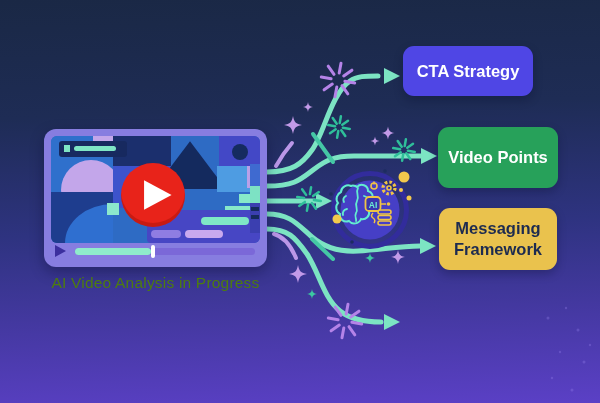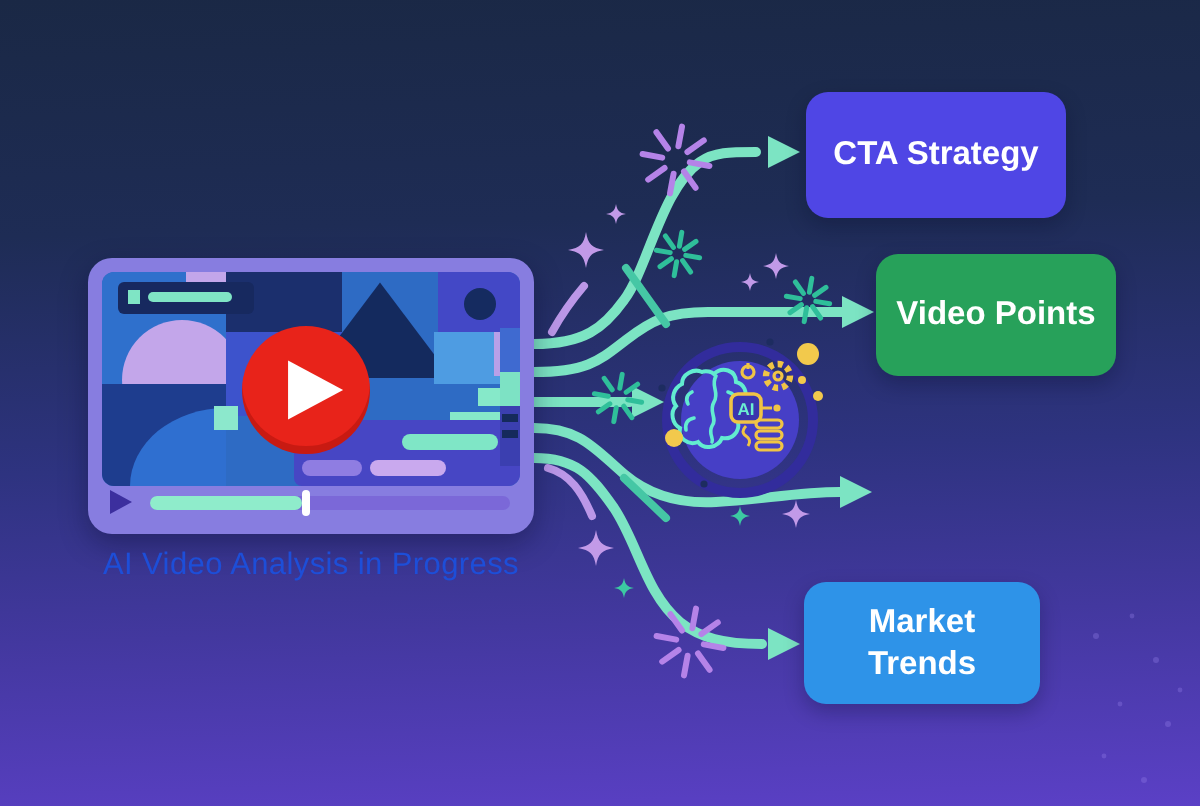--- a/index.html
+++ b/index.html
@@ -57,31 +57,31 @@
     clip-path:polygon(36% 27%,79% 50%,36% 73%);}
   .controls{position:absolute;left:7px;top:114px;width:209px;height:17px;}
   .ctrl-play{position:absolute;left:4px;top:2px;width:0;height:0;
     border-left:11px solid #3c2f9e;border-top:6.5px solid transparent;border-bottom:6.5px solid transparent;}
   .track{position:absolute;left:24px;right:5px;top:5px;height:7px;background:#7b68d8;border-radius:4px;}
   .fill{position:absolute;left:0;top:0;height:7px;background:#8feccb;border-radius:4px;}
   .thumb{position:absolute;top:-3px;width:4px;height:13px;background:#fff;border-radius:2px;}
 
   .caption{
     position:absolute;left:30px;top:274px;width:251px;z-index:2;
-    text-align:center;color:#1d4ed8;font-size:15.5px;font-weight:500;letter-spacing:.2px;
+    text-align:center;color:#4d7c0f;font-size:15.5px;font-weight:500;letter-spacing:.2px;
   }
 
   
   .box{
     position:absolute;z-index:3;border-radius:11px;
     display:flex;align-items:center;justify-content:center;text-align:center;
     font-weight:bold;font-size:16.5px;line-height:1.25;padding:4px 8px;box-sizing:border-box;
     box-shadow:0 4px 10px rgba(8,10,40,.28);
   }
-  .box-cta{left:403px;top:46px;width:130px;height:63px;background:#4f46e5;color:#ffffff;}
+  .box-cta{left:403px;top:46px;width:130px;height:50px;background:#4f46e5;color:#ffffff;}
   .box-pain{left:438px;top:127px;width:120px;height:61px;background:#27a15a;color:#ffffff;}
   .box-msg{left:439px;top:208px;width:118px;height:62px;background:#eac24d;color:#1d2b50;}
   .box-mkt{left:402px;top:291px;width:118px;height:61px;background:#2e93e8;color:#ffffff;}
 
   .flow{stroke:#7ce4c3;stroke-width:5;fill:none;stroke-linecap:round;}
   .head{fill:#7ce4c3;}
   .accent-t{stroke:#45c7a5;stroke-width:4;fill:none;stroke-linecap:round;}
   .accent-p{stroke:#bb97e8;stroke-width:4;fill:none;stroke-linecap:round;}
   .spark{stroke:none;}
 </style>
@@ -278,16 +278,16 @@
   </div>
 
   <div class="caption">AI Video Analysis in Progress</div>
 
   <div class="box box-cta">
     <span>CTA Strategy</span>
   </div>
   <div class="box box-pain">
     <span>Video Points</span>
   </div>
-  <div class="box box-mkt">
-    <span>Market Trends</span>
+  <div class="box box-msg">
+    <span>Messaging Framework</span>
   </div>
 </div>
 
 </body></html>

